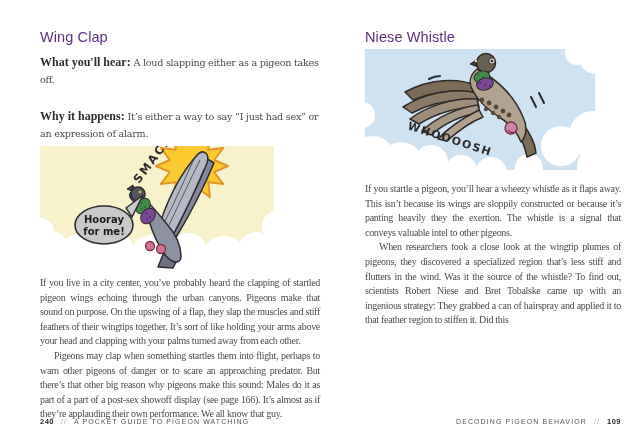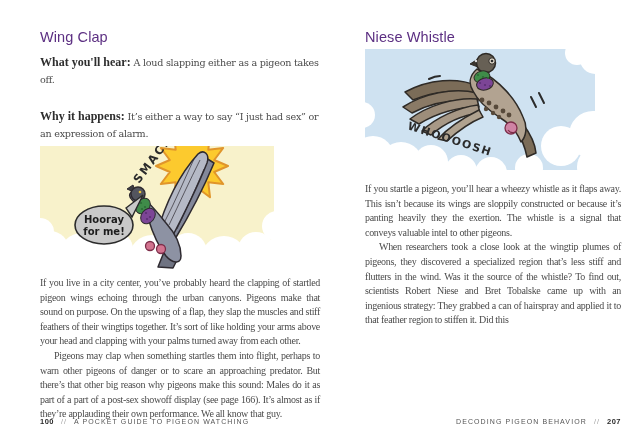--- a/index.html
+++ b/index.html
@@ -104,21 +104,21 @@
           <ellipse cx="64" cy="79" rx="29" ry="19" fill="#c9c9c9" stroke="#2b2b2b" stroke-width="1.6"></ellipse>
           <text x="64" y="77" text-anchor="middle" font-family="DejaVu Sans Mono" font-size="10" font-weight="bold" fill="#1c1c1c">Hooray</text>
           <text x="64" y="89" text-anchor="middle" font-family="DejaVu Sans Mono" font-size="10" font-weight="bold" fill="#1c1c1c">for me!</text>
         </g>
       </svg>
     </div>
 
     <p class="body">If you live in a city center, you’ve probably heard the clapping of startled pigeon wings echoing through the urban canyons. Pigeons make that sound on purpose. On the upswing of a flap, they slap the muscles and stiff feathers of their wingtips together. It’s sort of like holding your arms above your head and clapping with your palms turned away from each other.</p>
     <p class="body body--indent">Pigeons may clap when something startles them into flight, perhaps to warn other pigeons of danger or to scare an approaching predator. But there’s that other big reason why pigeons make this sound: Males do it as part of a part of a post-sex showoff display (see page 166). It’s almost as if they’re applauding their own performance. We all know that guy.</p>
 
-    <div class="footer"><span class="num">100</span><span class="sep">//</span><span>A POCKET GUIDE TO PIGEON WATCHING</span></div>
+    <div class="footer"><span class="num">240</span><span class="sep">//</span><span>A POCKET GUIDE TO PIGEON WATCHING</span></div>
   </div>
 
   <div class="page page--right">
     <h2 class="section-title">Niese Whistle</h2>
 
 
     <div class="illus illus--right">
       <svg width="230" height="121" viewBox="0 0 230 121">
         <rect width="230" height="121" fill="#cfe2f1"></rect>
         <g fill="#ffffff">
@@ -179,16 +179,16 @@
           <circle cx="146" cy="79" r="6" fill="#cf83a4" stroke="#7c2d49" stroke-width="1.3"></circle>
           <path d="M143,81 q3,4 7,2" fill="none" stroke="#7c2d49" stroke-width="1.2"></path>
         </g>
         <text transform="translate(42,80) rotate(18)" font-size="11" font-weight="bold" letter-spacing="1.5" fill="#2b2b2b">WHOOOOSH</text>
       </svg>
     </div>
 
     <p class="body">If you startle a pigeon, you’ll hear a wheezy whistle as it flaps away. This isn’t because its wings are sloppily constructed or because it’s panting heavily they the exertion. The whistle is a signal that conveys valuable intel to other pigeons.</p>
     <p class="body body--indent">When researchers took a close look at the wingtip plumes of pigeons, they discovered a specialized region that’s less stiff and flutters in the wind. Was it the source of the whistle? To find out, scientists Robert Niese and Bret Tobalske came up with an ingenious strategy: They grabbed a can of hairspray and applied it to that feather region to stiffen it. Did this</p>
 
-    <div class="footer footer--right"><span>DECODING PIGEON BEHAVIOR</span><span class="sep">//</span><span class="num">207</span></div>
+    <div class="footer footer--right"><span>DECODING PIGEON BEHAVIOR</span><span class="sep">//</span><span class="num">109</span></div>
   </div>
 
 </div>
 
 </body></html>

